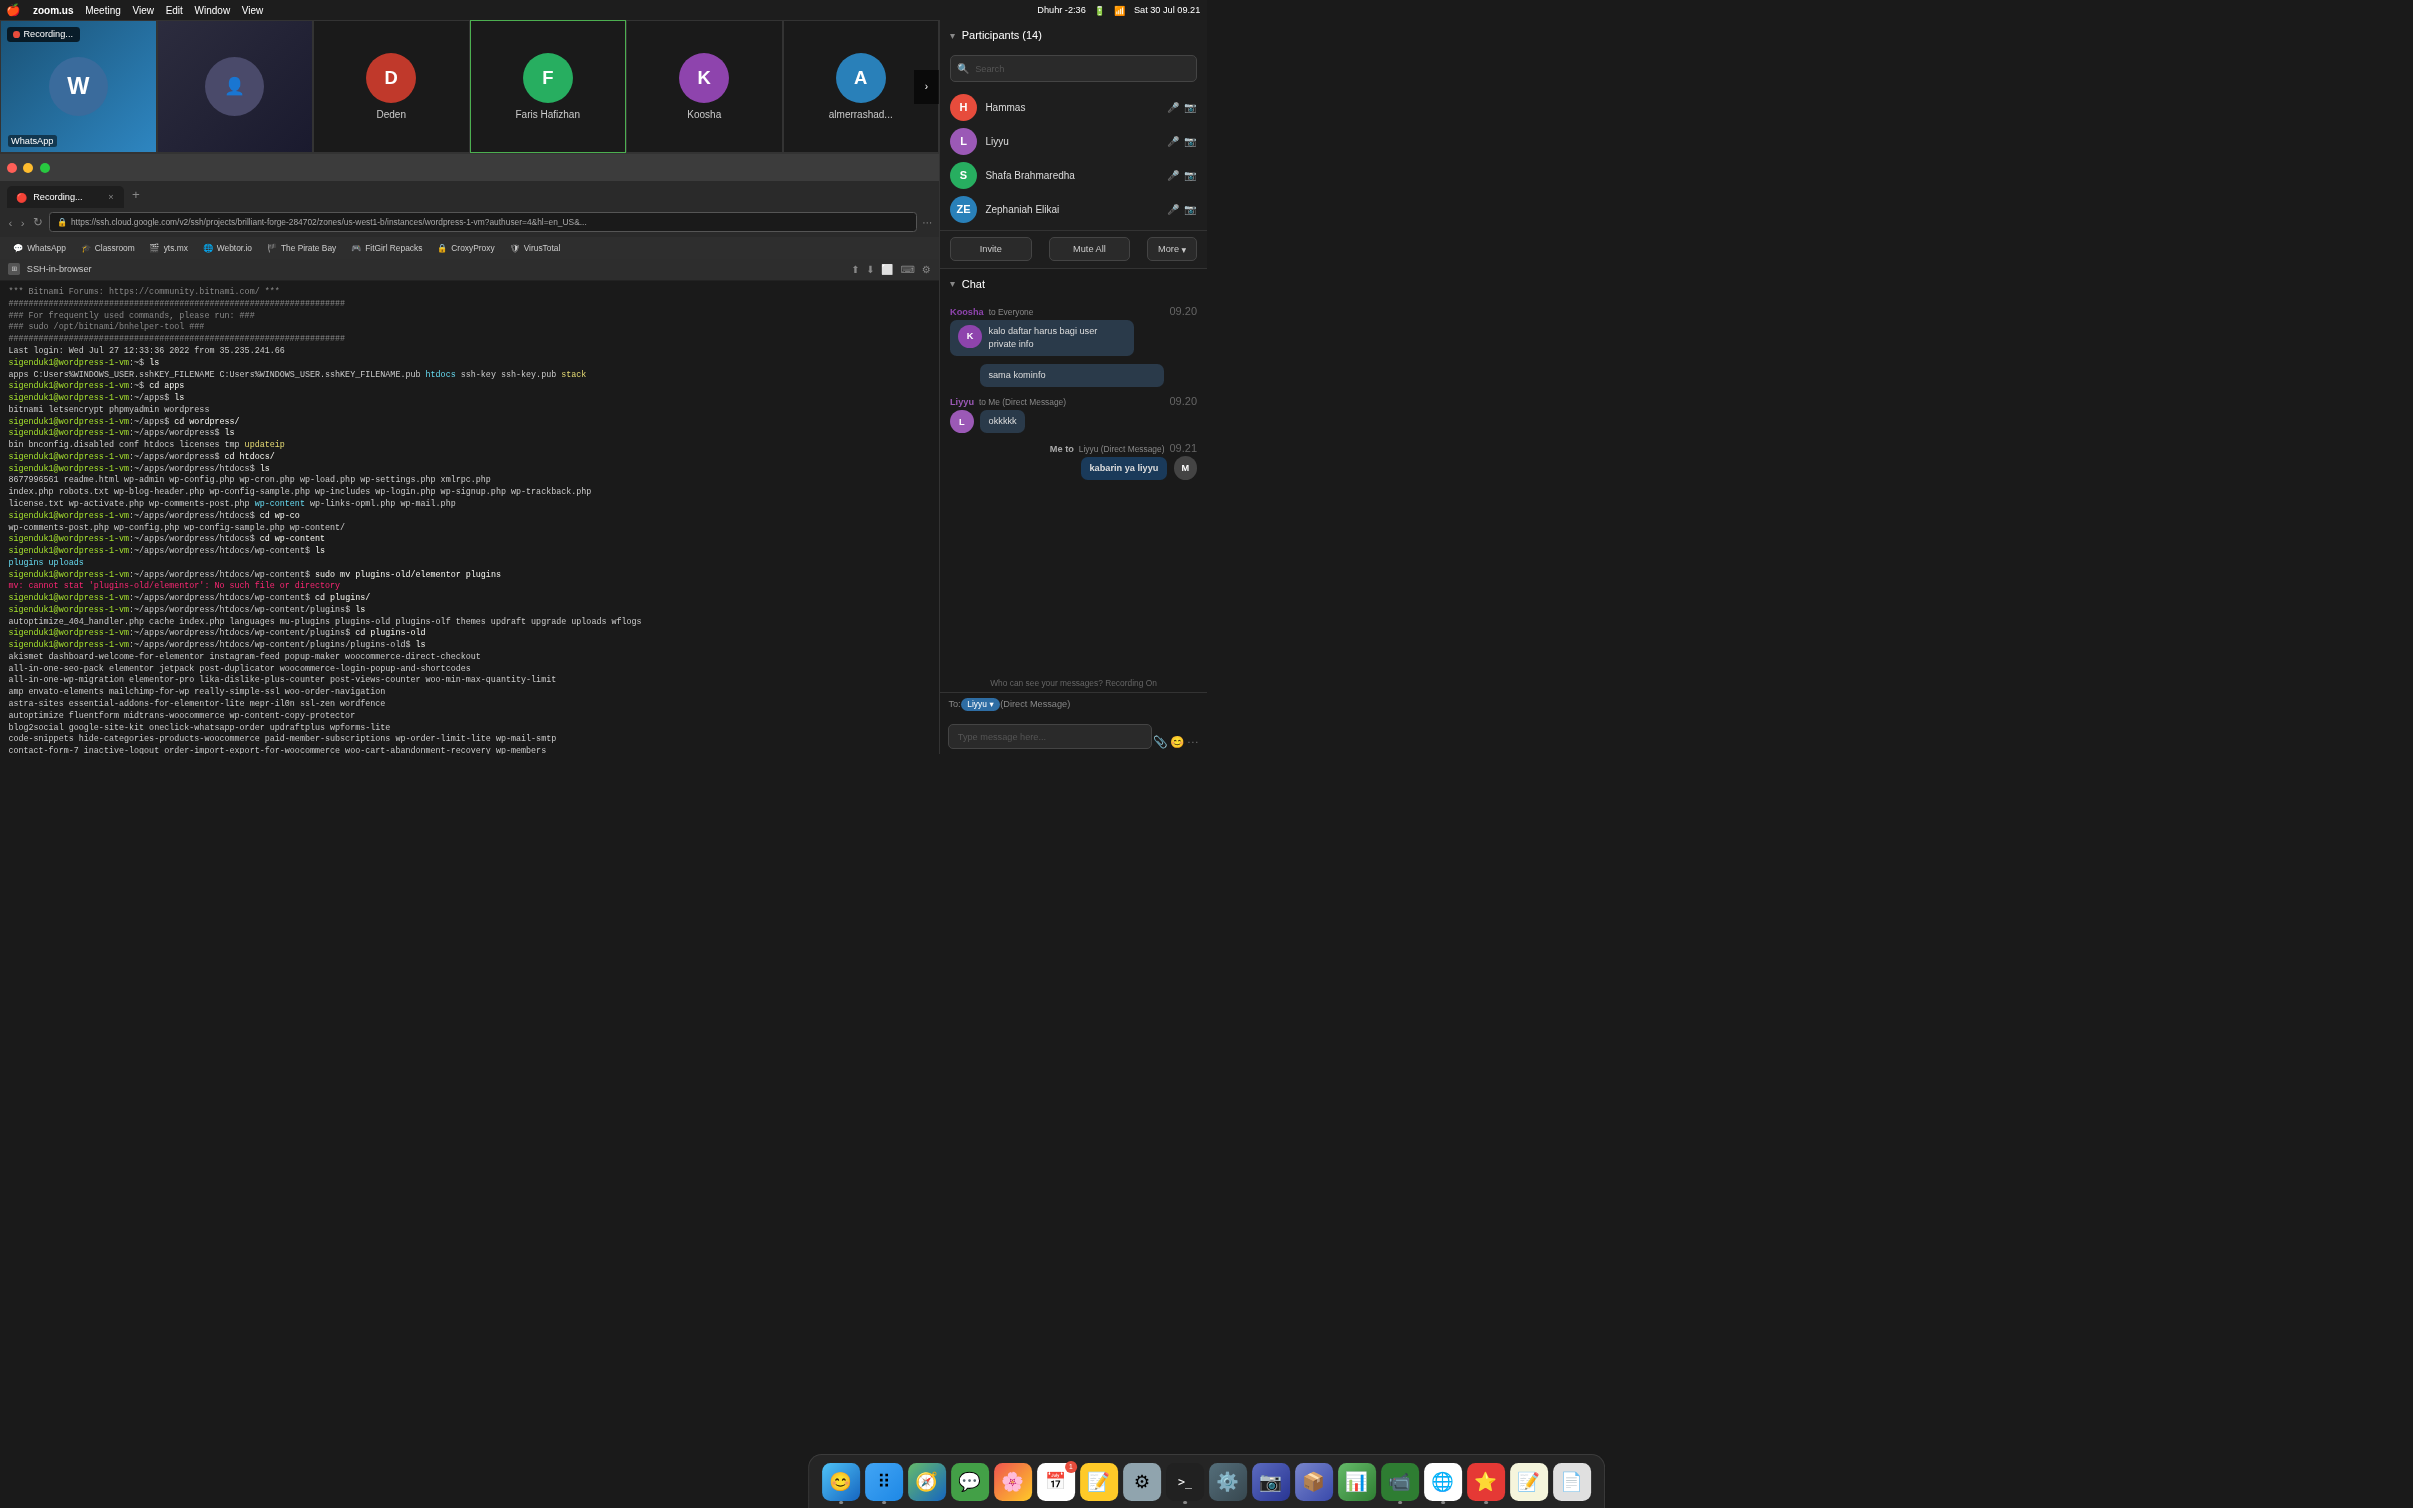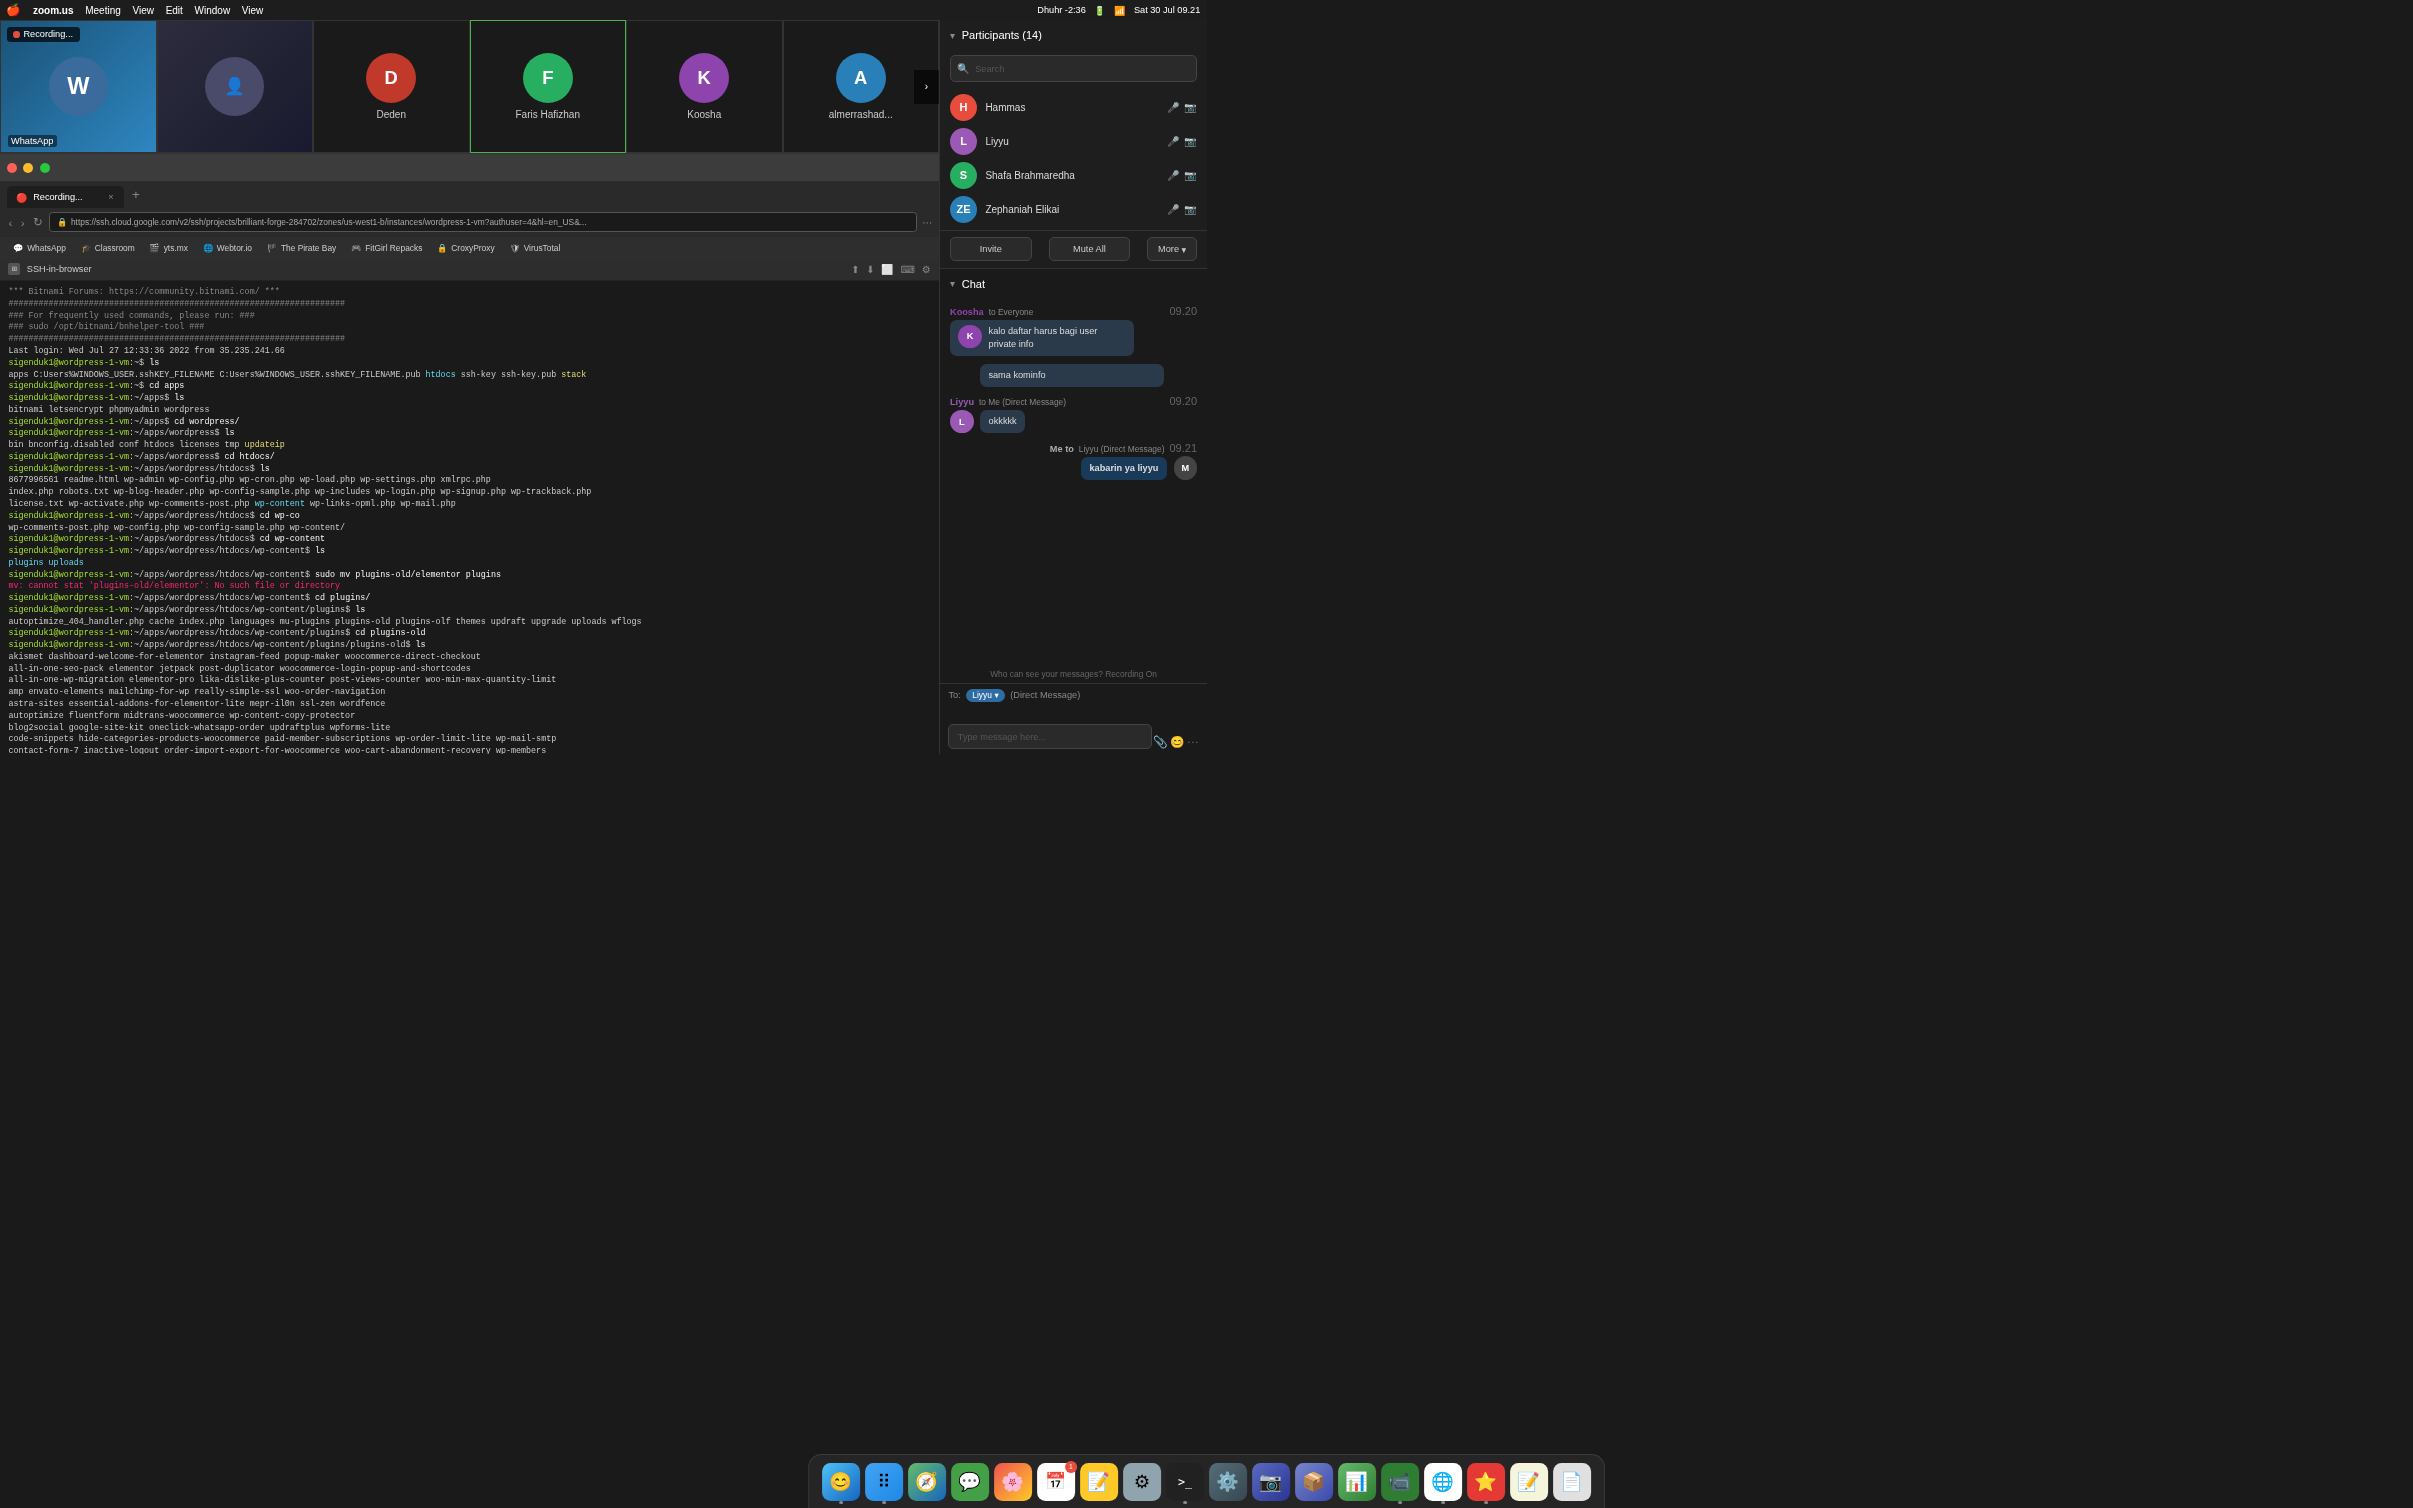--- a/index.html
+++ b/index.html
@@ -420,22 +420,21 @@
     }
 
     
     .chat-input-area {
       border-top: 0.8px solid #333;
       padding: 5px 8.4px;
     }
     .chat-to-row {
       display: flex;
       align-items: center;
-      gap: 5px;
-      margin-bottom: 22px;
+      margin-bottom: 13px;
     }
     .chat-to-label {
       color: #888;
       font-size: 9.2px;
     }
     .chat-to-badge {
       background: #2e6da4;
       color: white;
       font-size: 8.4px;
       padding: 1.7px 6.7px;

